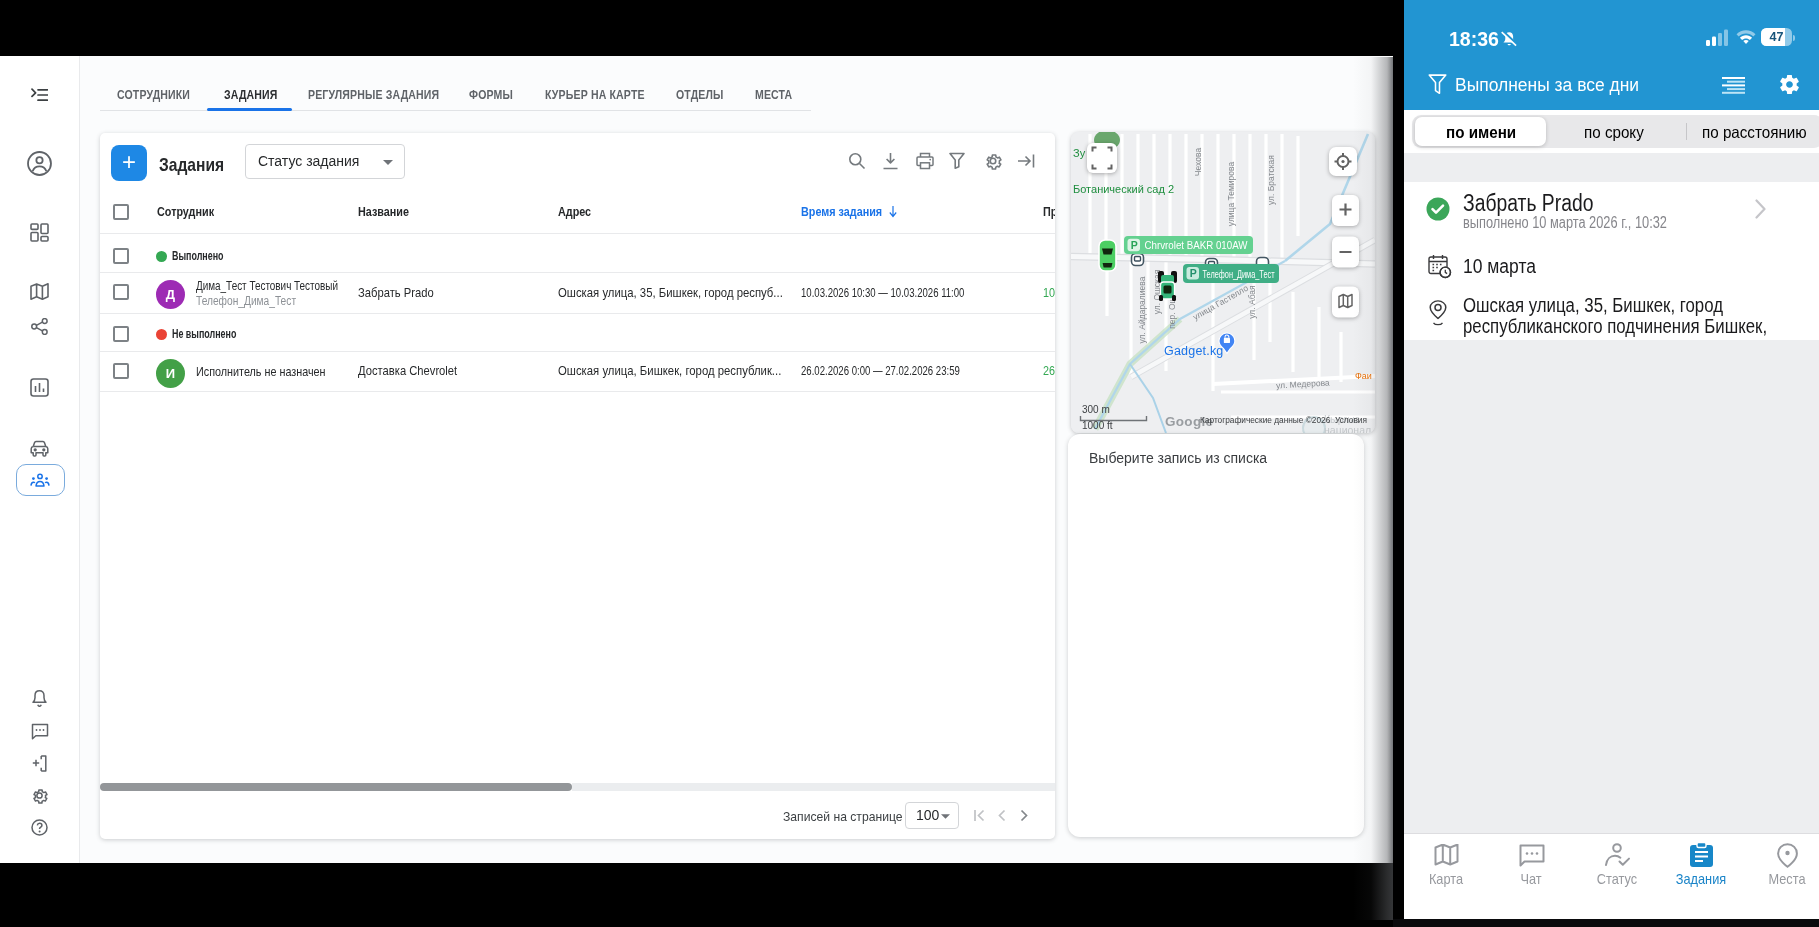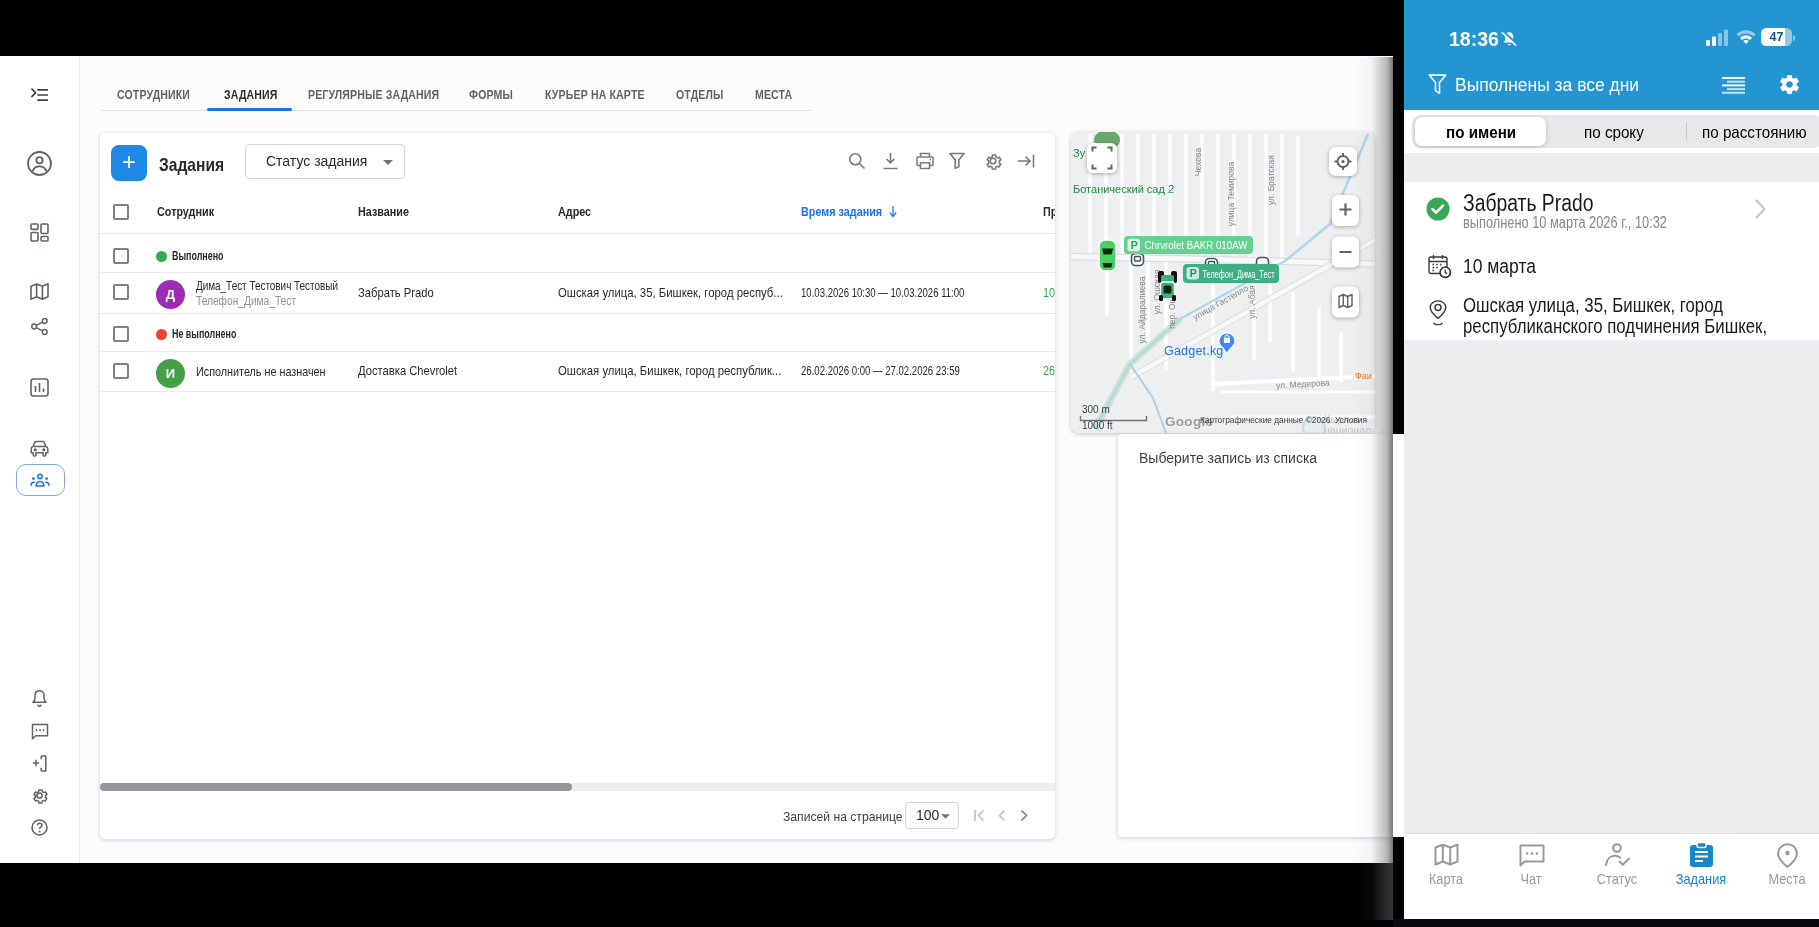--- a/index.html
+++ b/index.html
@@ -15,41 +15,41 @@
 
 
 .tab { position:absolute; top:31px; font-size:13.5px; letter-spacing:.2px; color:#5f6368; font-weight:bold; white-space:nowrap; transform:scaleX(.78); transform-origin:left top; }
 #tabline { left:100px; top:54px; width:711px; height:1px; background:#e1e3e6; }
 #tabul { left:207px; top:52px; width:85px; height:3px; background:#1a73e8; border-radius:2px; }
 
 
 #tcard { left:100px; top:77px; width:955px; height:706px; background:#fff; border-radius:5px; box-shadow:0 1px 4px rgba(60,64,67,.25); overflow:hidden; }
 #addbtn { left:11px; top:12px; width:36px; height:36px; background:#1e88e5; border-radius:8px; color:#fff; font-size:24px; text-align:center; line-height:34px; }
 #ttitle { left:59px; top:21px; font-size:19px; font-weight:bold; color:#27292b; transform:scaleX(.82); transform-origin:left top; }
-#statsel { left:145px; top:11px; width:160px; height:35px; border:1px solid #d3d5d8; border-radius:4px; font-size:14px; color:#27292b; line-height:33px; padding-left:20px; }
+#statsel { left:145px; top:11px; width:160px; height:35px; border:1px solid #d3d5d8; border-radius:4px; font-size:14px; color:#27292b; line-height:33px; padding-left:12px; }
 .hrow { position:absolute; font-size:13.5px; font-weight:bold; color:#26282a; white-space:nowrap; transform:scaleX(.8); transform-origin:left top; }
 .check { position:absolute; width:16px; height:16px; border:2px solid #7d8286; border-radius:2px; }
 .rline { position:absolute; left:0; width:955px; height:1px; background:#e9eaec; }
 .gdot { position:absolute; width:11px; height:11px; border-radius:50%; }
 .avatar { position:absolute; width:29px; height:29px; border-radius:50%; color:#fff; font-size:13px; font-weight:bold; text-align:center; line-height:29px; }
 .cell { position:absolute; font-size:13.5px; color:#27292b; white-space:nowrap; transform:scaleX(.8); transform-origin:left top; }
 .tm { transform:scaleX(.71) !important; }
 .nm { transform:scaleX(.735) !important; }
 .ad { transform:scaleX(.84) !important; }
 .sub { position:absolute; font-size:12px; color:#8d9196; white-space:nowrap; transform:scaleX(.85); transform-origin:left top; }
 .grp { position:absolute; font-size:13.5px; font-weight:bold; color:#26282a; transform:scaleX(.66); transform-origin:left top; }
 #hscthumb { left:0px; top:650px; width:472px; height:8px; background:#939699; border-radius:4px; }
 #hsctrack { left:472px; top:650px; width:483px; height:8px; background:#ebedef; }
 #pgn { left:683px; top:676px; font-size:13.5px; color:#3c4043; transform:scaleX(.9); transform-origin:left top; }
 #psel { left:805px; top:669px; width:54px; height:27px; border:1px solid #d3d5d8; border-radius:4px; font-size:14px; color:#27292b; line-height:25px; padding-left:10px; }
 
 
 #mapcard { left:1071px; top:76px; width:304px; height:301px; background:#f0f1f3; border-radius:8px; box-shadow:0 1px 4px rgba(60,64,67,.3); overflow:hidden; }
 
-#selcard { left:1118px; top:378px; width:296px; height:403px; background:#fff; border-radius:4px; box-shadow:0 1px 4px rgba(60,64,67,.25); }
+#selcard { left:1068px; top:378px; width:296px; height:403px; background:#fff; border-radius:12px; box-shadow:0 1px 4px rgba(60,64,67,.25); }
 #selcard div { margin:16px 0 0 21px; font-size:14px; color:#3a3d40; }
 #phshadow { left:1353px; top:57px; width:40px; height:863px; background:linear-gradient(to right, rgba(120,122,125,0) 0%, rgba(120,122,125,.06) 45%, rgba(95,97,100,.45) 85%, rgba(70,72,75,.75) 100%); }
 
 
 #phone { left:1393px; top:0; width:426px; height:919px; background:#edeef0;margin-left:11px; }
 #phead { left:0; top:0; width:426px; height:110px; background:#2295d2; }
 #ptime { left:45px; top:28px; font-size:19.5px; font-weight:bold; color:#fff; }
 #pfiltxt { left:51px; top:75px; font-size:18px; color:#fff; transform:scaleX(.97); transform-origin:left top; }
 #segband { left:0; top:110px; width:426px; height:43px; background:#fff; }
 #segwrap { left:8px; top:115px; width:411px; height:33px; background:#e8e8ea; border-radius:9px; }

